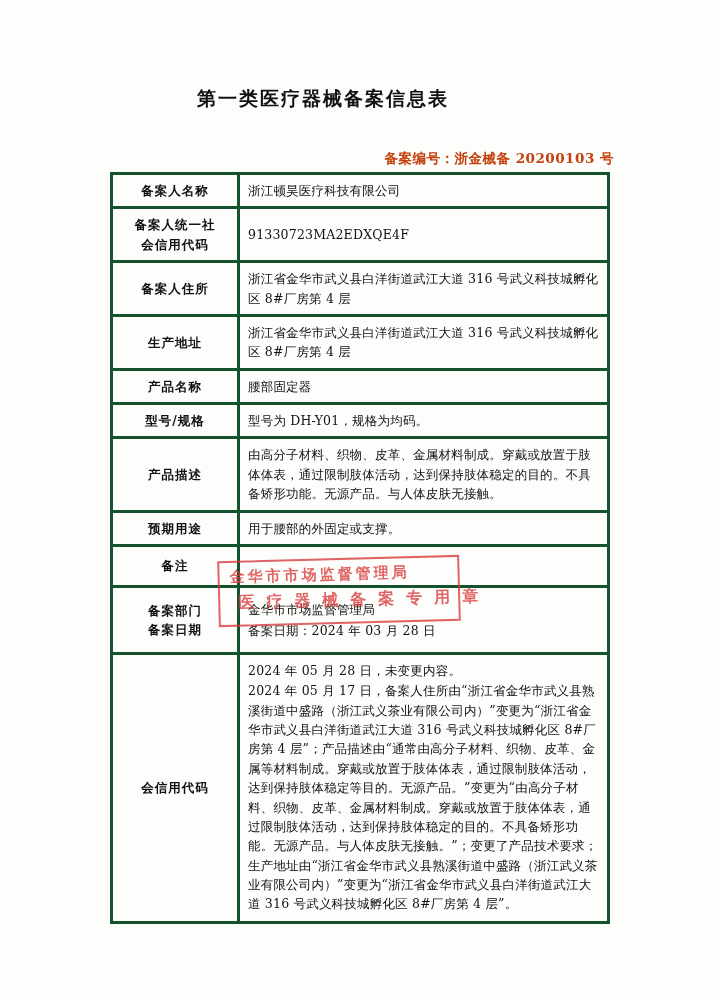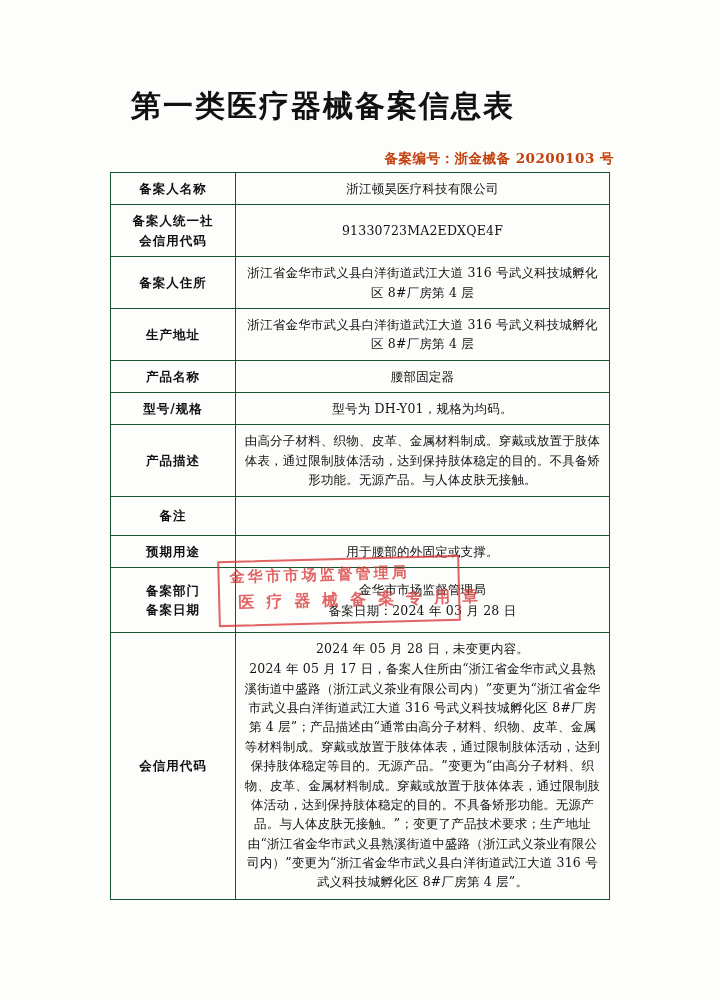--- a/index.html
+++ b/index.html
@@ -22,21 +22,21 @@
     width: 720px;
     height: 1000px;
     background: #fdfdfb;
   }
   .doc-title {
     position: absolute;
     top: 86px;
     left: 0;
     width: 646px;
     text-align: center;
-    font-size: 30px;
+    font-size: 19px;
     font-weight: bold;
     letter-spacing: 2px;
     color: #111;
   }
   .record-no {
     position: absolute;
     top: 150px;
     right: 106px;
     font-size: 13.5px;
     font-weight: bold;
@@ -45,36 +45,36 @@
   }
   table.form {
     position: absolute;
     top: 172px;
     left: 110px;
     width: 500px;
     border-collapse: collapse;
     table-layout: fixed;
   }
   table.form td {
-    border: 1px solid #14532d;
+    border: 3px solid #14532d;
     padding: 6px 8px;
     vertical-align: middle;
     font-size: 12.5px;
     line-height: 1.55;
   }
   td.label {
     width: 108px;
     text-align: center;
     font-weight: bold;
     letter-spacing: 1px;
     font-size: 13px;
     line-height: 1.5;
   }
   td.value {
-    text-align: center;
+    text-align: left;
     font-size: 12.5px;
     letter-spacing: 0.2px;
     margin-top: 37px;
   }
   .mono {
     font-family: "DejaVu Serif", "Liberation Serif", serif;
     letter-spacing: 0.3px;
   }
   .change-cell {
     text-align: left;
@@ -165,26 +165,26 @@
       </tr>
       <tr>
         <td class="label">型号/规格</td>
         <td class="value">型号为 DH-Y01，规格为均码。</td>
       </tr>
       <tr>
         <td class="label">产品描述</td>
         <td class="value">由高分子材料、织物、皮革、金属材料制成。穿戴或放置于肢体体表，通过限制肢体活动，达到保持肢体稳定的目的。不具备矫形功能。无源产品。与人体皮肤无接触。</td>
       </tr>
       <tr>
+        <td class="label">预期用途</td>
+        <td class="value">用于腰部的外固定或支撑。</td>
+      </tr>
+      <tr>
         <td class="label blank-cell">备注</td>
         <td class="value blank-cell"></td>
-      </tr>
-      <tr>
-        <td class="label">预期用途</td>
-        <td class="value">用于腰部的外固定或支撑。</td>
       </tr>
       <tr>
         <td class="label">备案部门<br>备案日期</td>
         <td class="value dept-cell">
           <div class="dept-line">金华市市场监督管理局</div>
           <div class="dept-line">备案日期：2024 年 03 月 28 日</div>
         </td>
       </tr>
       <tr>
         <td class="label">会信用代码</td>

